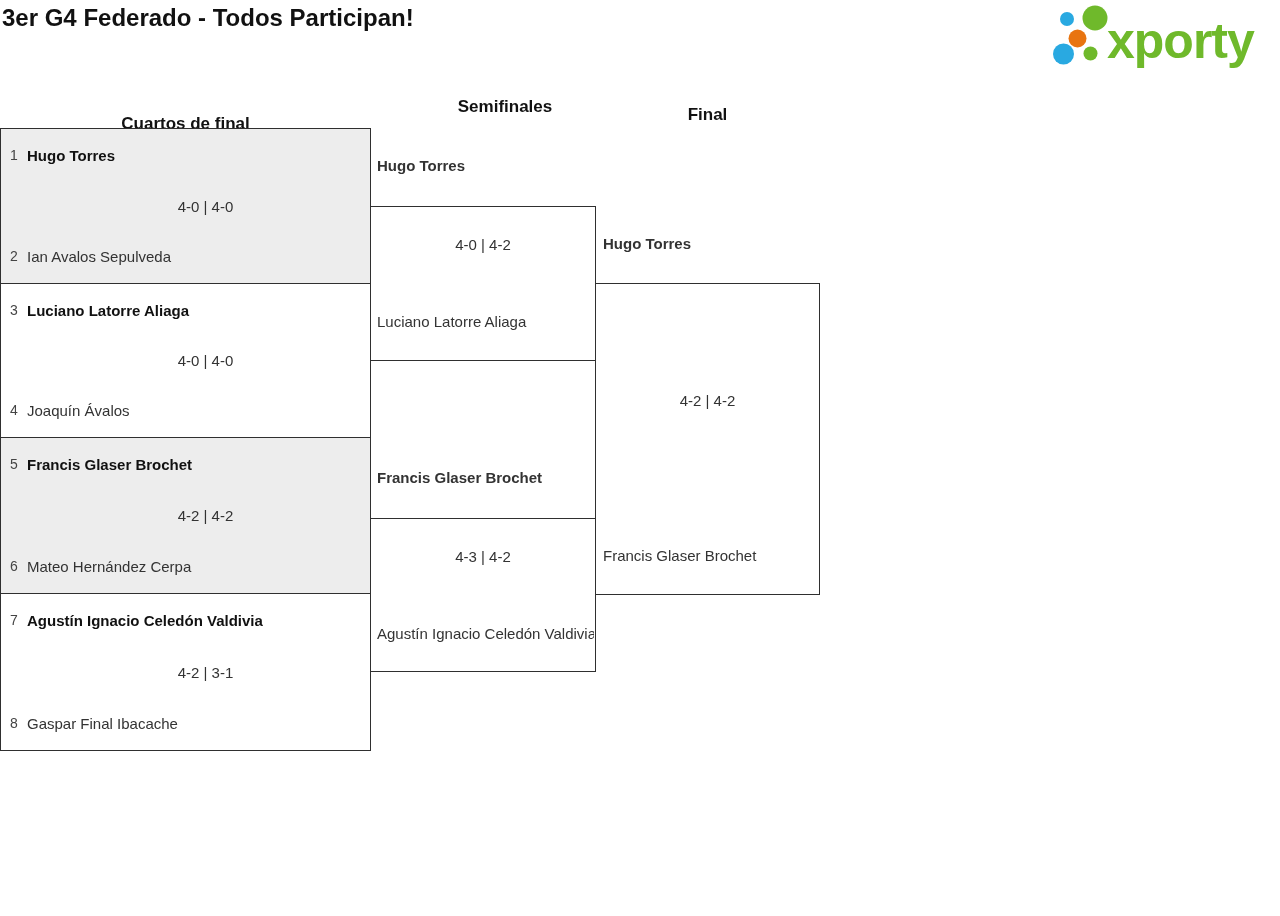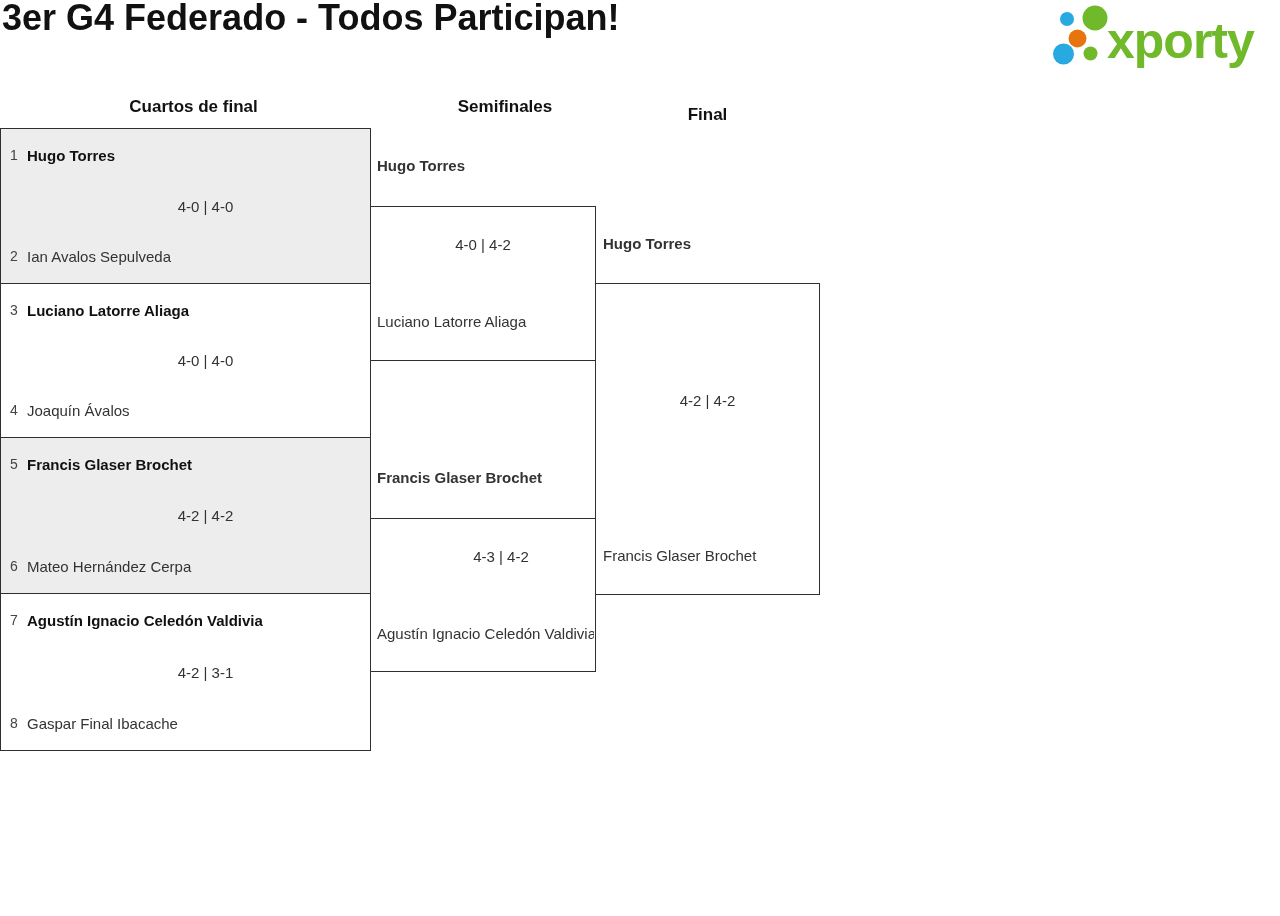--- a/index.html
+++ b/index.html
@@ -6,30 +6,30 @@
   body {
     width: 1280px; height: 916px;
     background: #ffffff;
     font-family: "Liberation Sans", "DejaVu Sans", sans-serif;
     overflow: hidden;
   }
   .page { position: relative; width: 1280px; height: 916px; background: #fff; }
 
   
   .title-block { position: absolute; left: 2px; top: 1px; }
-  .title-line { font-size: 36px; font-weight: 700; color: #111; line-height: 33px; white-space: nowrap; }
+  .title-line { font-size: 24px; font-weight: 700; color: #111; line-height: 33px; white-space: nowrap; }
 
   .logo { position: absolute; left: 1045px; top: 3px; width: 230px; height: 70px; }
   .logo svg { overflow: visible; }
   .logo-wordmark { font-family: "Liberation Sans", sans-serif; font-weight: 700; letter-spacing: -1px; }
 
   
   .col-header { position: absolute; top: 98px; height: 18px; line-height: 18px;
     font-size: 17px; font-weight: 700; color: #111; text-align: center; }
-  .col-h1 { left: 8px; width: 371px; }
+  .col-h1 { left: 0; width: 371px; margin-top: 17px; }
   .col-h2 { left: 392px; width: 226px; }
   .col-h3 { left: 595px; width: 225px; margin-top: 8px; }
 
   
   .match-box { position: absolute; left: 0; width: 371px;
     border: 1px solid #2f2f2f; box-sizing: border-box; background: #ffffff;
     display: flex; flex-direction: column; justify-content: space-between; padding: 18px 0; }
   .match-box.shaded { background: #ededed; }
   .qf1 { top: 128px; height: 156px; }
   .qf2 { top: 283px; height: 155px; }
@@ -51,21 +51,21 @@
   
   .tag { position: absolute; height: 18px; line-height: 18px; font-size: 15px; color: #333; white-space: nowrap; }
   .tag.clip { width: 217px; overflow: hidden; }
   .score-tag { position: absolute; text-align: center; font-size: 15px; color: #333; height: 18px; line-height: 18px; }
 
   .sf1-p1 { left: 377px; top: 157px; }
   .sf1-score { left: 370px; top: 236px; width: 226px; }
   .sf1-p2 { left: 377px; top: 313px; }
 
   .sf2-p1 { left: 377px; top: 469px; }
-  .sf2-score { left: 370px; top: 548px; width: 262px; }
+  .sf2-score { left: 370px; top: 548px; width: 226px; }
   .sf2-p2 { left: 377px; top: 625px; }
 
   .final-p1 { left: 603px; top: 235px; }
   .final-score { left: 595px; top: 392px; width: 225px; }
   .final-p2 { left: 603px; top: 547px; }
 </style>
 </head>
 <body>
 
 <div class="page">

